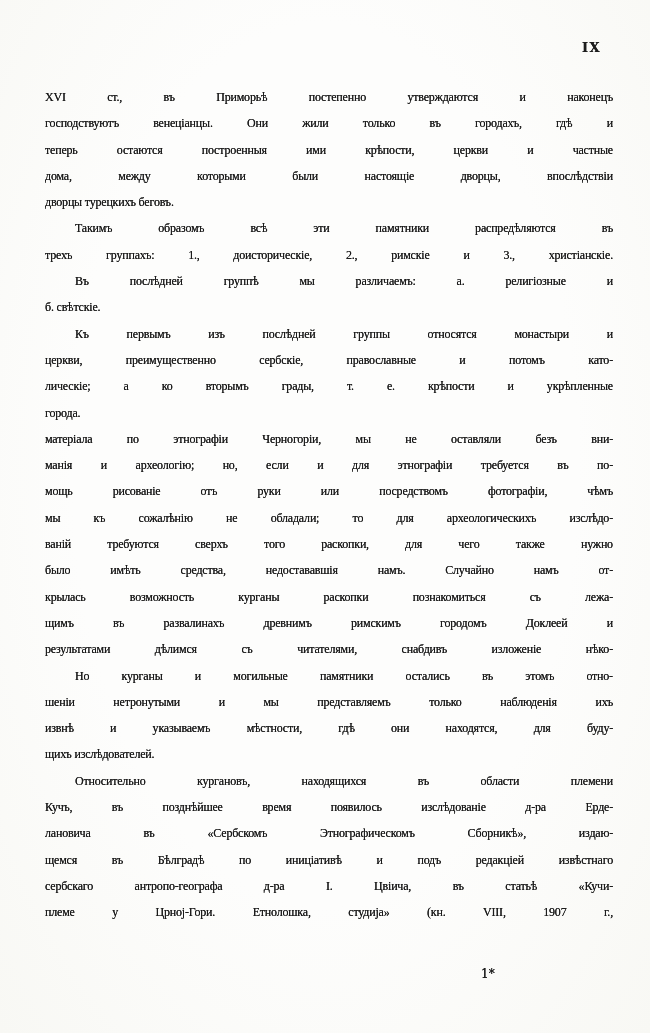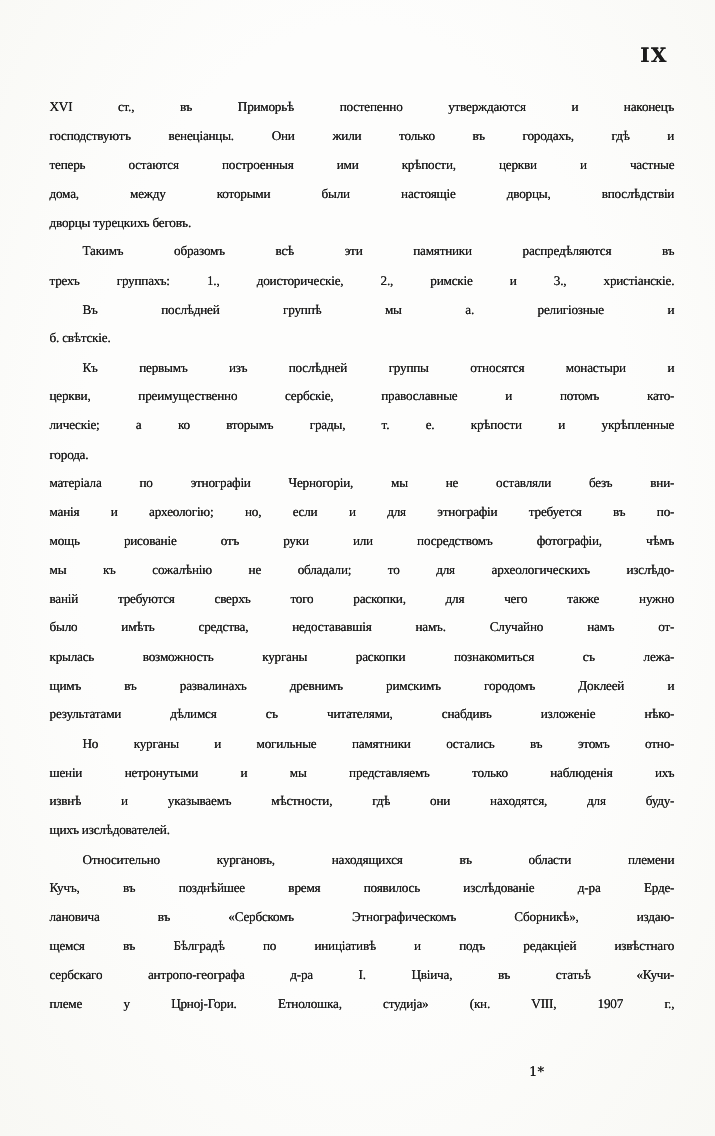--- a/index.html
+++ b/index.html
@@ -16,21 +16,21 @@
     font-family: "DejaVu Serif", "Liberation Serif", serif;
   }
   .sheet {
     position: absolute;
     inset: 0;
   }
   .pagenum {
     position: absolute;
     left: 582px;
     top: 40px;
-    font-size: 18px;
+    font-size: 13px;
     font-weight: 700;
     letter-spacing: 1.5px;
     text-shadow: 0 0 0.4px currentColor;
   }
   .textblock {
     position: absolute;
     left: 45px;
     top: 84px;
     width: 568px;
   }
@@ -129,20 +129,21 @@
         <span>римскіе</span>
         <span>и</span>
         <span>3.,</span>
         <span>христіанскіе.</span>
       </div>
       <div class="line ind just">
         <span>Въ</span>
         <span>послѣдней</span>
         <span>группѣ</span>
         <span>мы</span>
+        <span>различаемъ:</span>
         <span>а.</span>
         <span>религіозные</span>
         <span>и</span>
       </div>
       <div class="line">б. свѣтскіе.</div>
       <div class="line ind just">
         <span>Къ</span>
         <span>первымъ</span>
         <span>изъ</span>
         <span>послѣдней</span>

